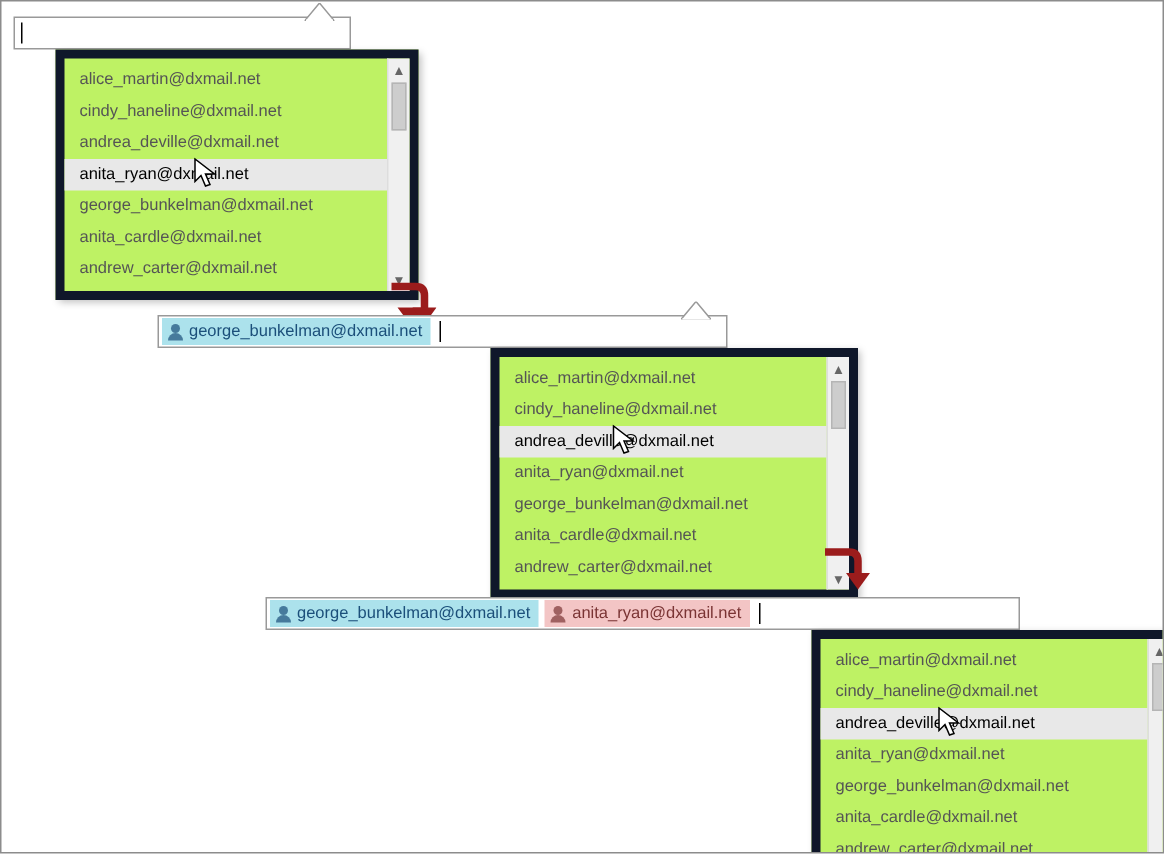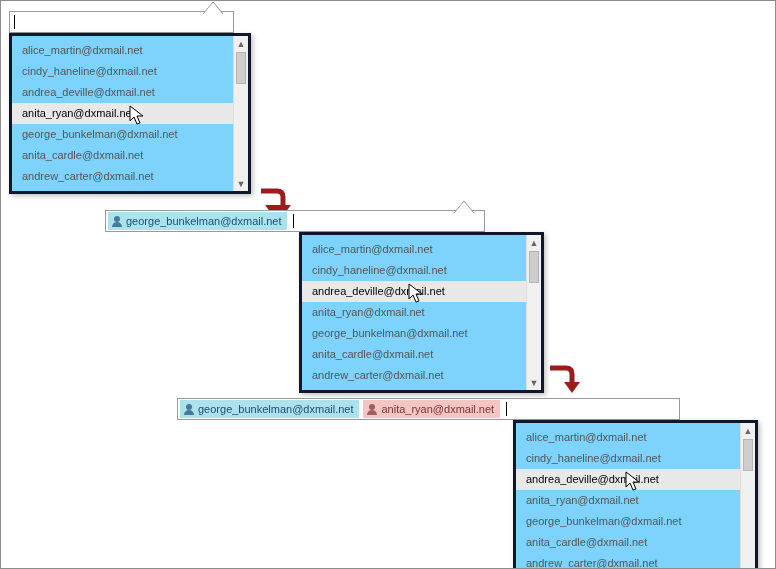--- a/index.html
+++ b/index.html
@@ -69,24 +69,25 @@
   .caret {
     width: 1px;
     height: 14px;
     background: #000;
     margin-left: 2px;
   }
 
   
   .dropdown {
     position: absolute;
-    border: 3px solid #0f172a;
-    background: #7dd3fc;
+    border: 6px solid #0f172a;
+    background: #bef264;
     box-shadow: 2px 2px 5px rgba(0,0,0,.25);
     display: flex;
+    margin-left: 28px;
   }
   .dd-list {
     flex: 1;
     padding: 4px 0;
   }
   .dd-item {
     height: 21px;
     line-height: 21px;
     padding: 0 10px;
     color: #555;

